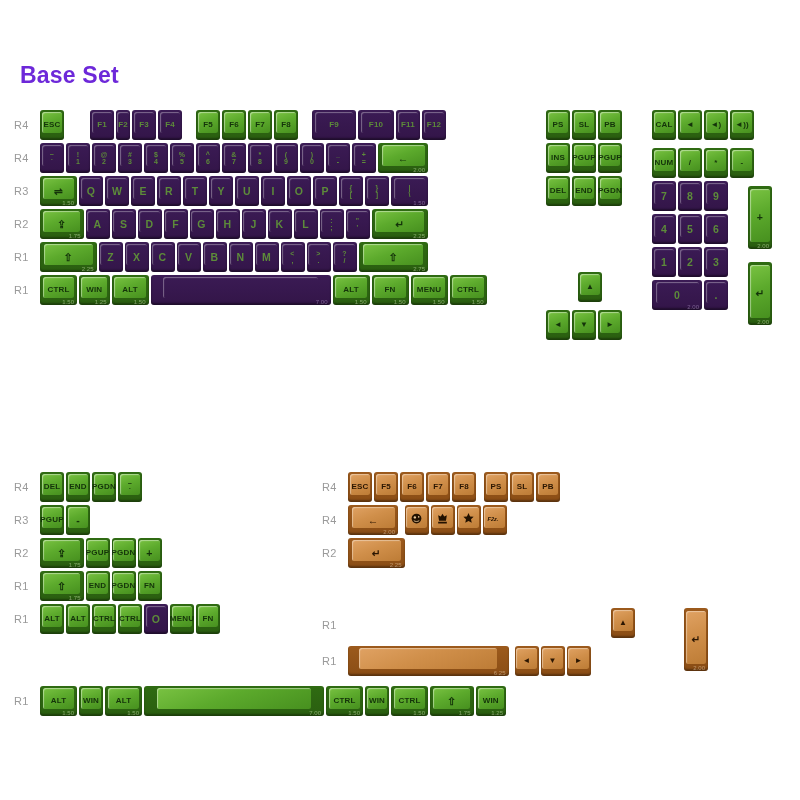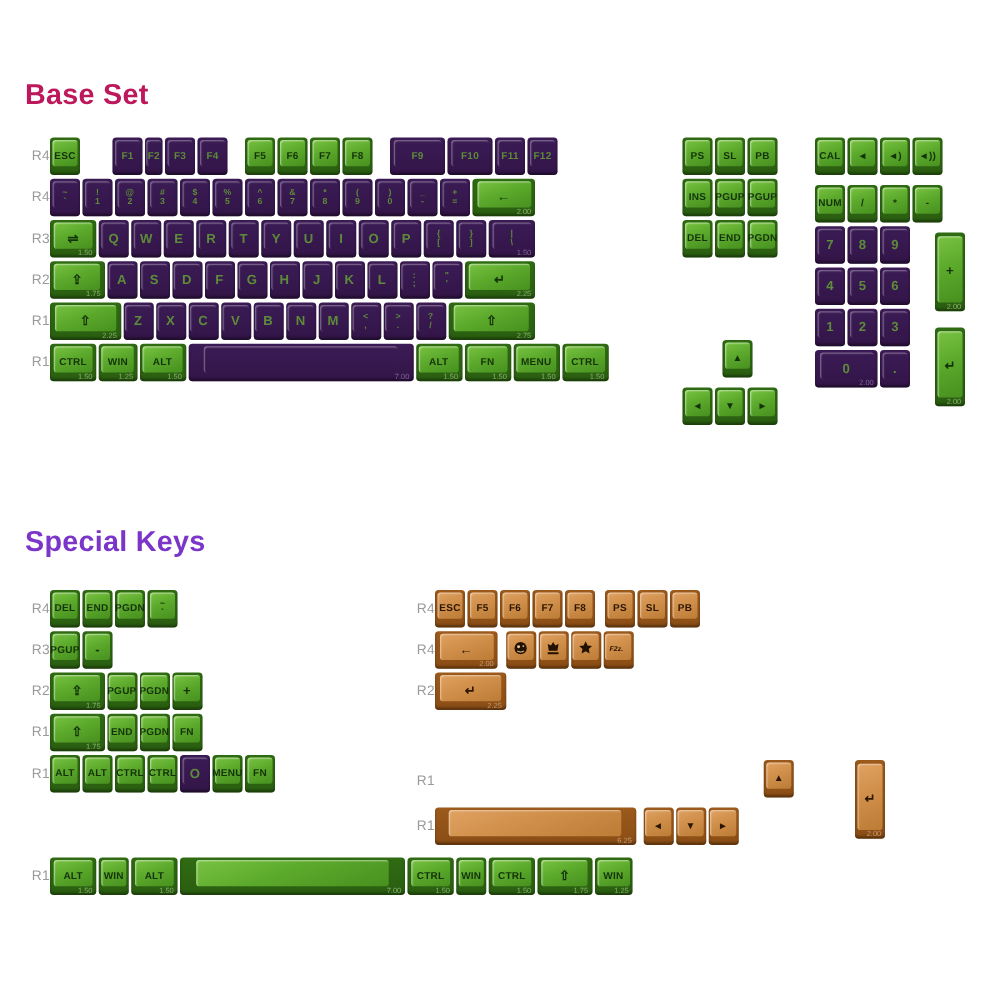--- a/index.html
+++ b/index.html
@@ -10,28 +10,28 @@
     font-family: "Liberation Sans", sans-serif;
     overflow: hidden;
   }
   .page { position: relative; width: 800px; height: 800px; }
 
   .section-title {
     font-size: 23px;
     font-weight: bold;
     letter-spacing: 0.2px;
   }
-  .title-base { color: #be185d; }
+  .title-base { color: #6d28d9; }
   .title-special { color: #7b36c9; }
 
   .row-label {
     color: #9a9a9a;
     font-size: 11px;
     width: 26px;
-    text-align: right;
+    text-align: left;
     flex: 0 0 26px;
     line-height: 1;
     letter-spacing: .3px;
   }
 
   .kbrow {
     display: flex;
     align-items: center;
     margin-bottom: 3px;
   }
@@ -715,21 +715,20 @@
   <div id="base-numpad-enter" class="cluster" style="left:748px; top:262px;">
       <div class="keys">
         <div class="kc green tall" style="width: 24px;">
           <div class="face"></div>
           <span class="lg big">↵</span>
           <span class="unit">2.00</span>
         </div>
       </div>
     </div>
 
-  <div class="section-title title-special" style="position:absolute; left:20px; top:420px;">Special Keys</div>
 
   <div id="sp-left" style="position:absolute; left:14px; top:472px;">
       <div class="kbrow">
         <div class="row-label">R4</div>
         <div class="keys">
           <div class="kc green" style="width: 24px;">
             <div class="face"></div>
             <span class="lg">DEL</span>
           </div>
           <div class="kc green" style="width: 24px;">

